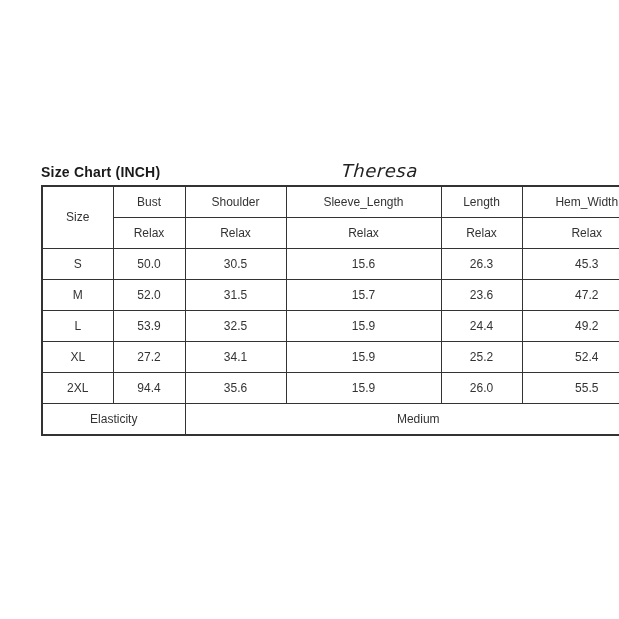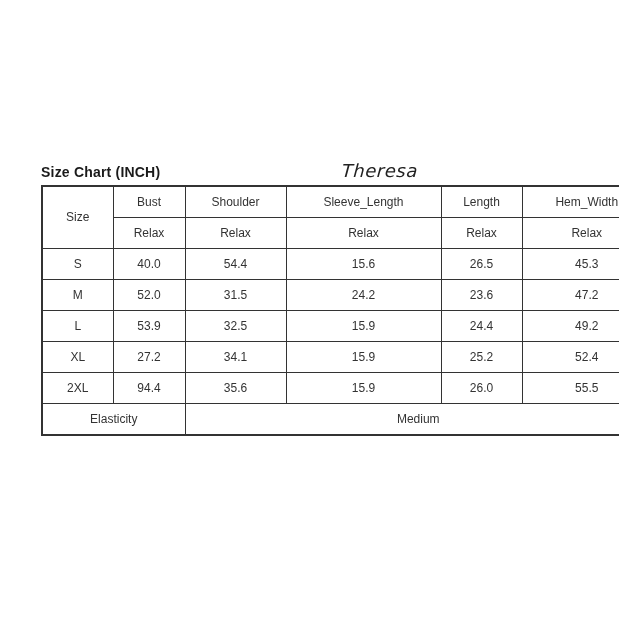--- a/index.html
+++ b/index.html
@@ -95,32 +95,32 @@
       <tr>
         <td>Relax</td>
         <td>Relax</td>
         <td>Relax</td>
         <td>Relax</td>
         <td>Relax</td>
       </tr>
 
       <tr>
         <td>S</td>
-        <td>40.0</td>
-        <td>54.4</td>
+        <td>50.0</td>
+        <td>30.5</td>
         <td>15.6</td>
-        <td>26.5</td>
+        <td>26.3</td>
         <td>45.3</td>
       </tr>
 
       <tr>
         <td>M</td>
         <td>52.0</td>
         <td>31.5</td>
-        <td>24.2</td>
+        <td>15.7</td>
         <td>23.6</td>
         <td>47.2</td>
       </tr>
 
       <tr>
         <td>L</td>
         <td>53.9</td>
         <td>32.5</td>
         <td>15.9</td>
         <td>24.4</td>

